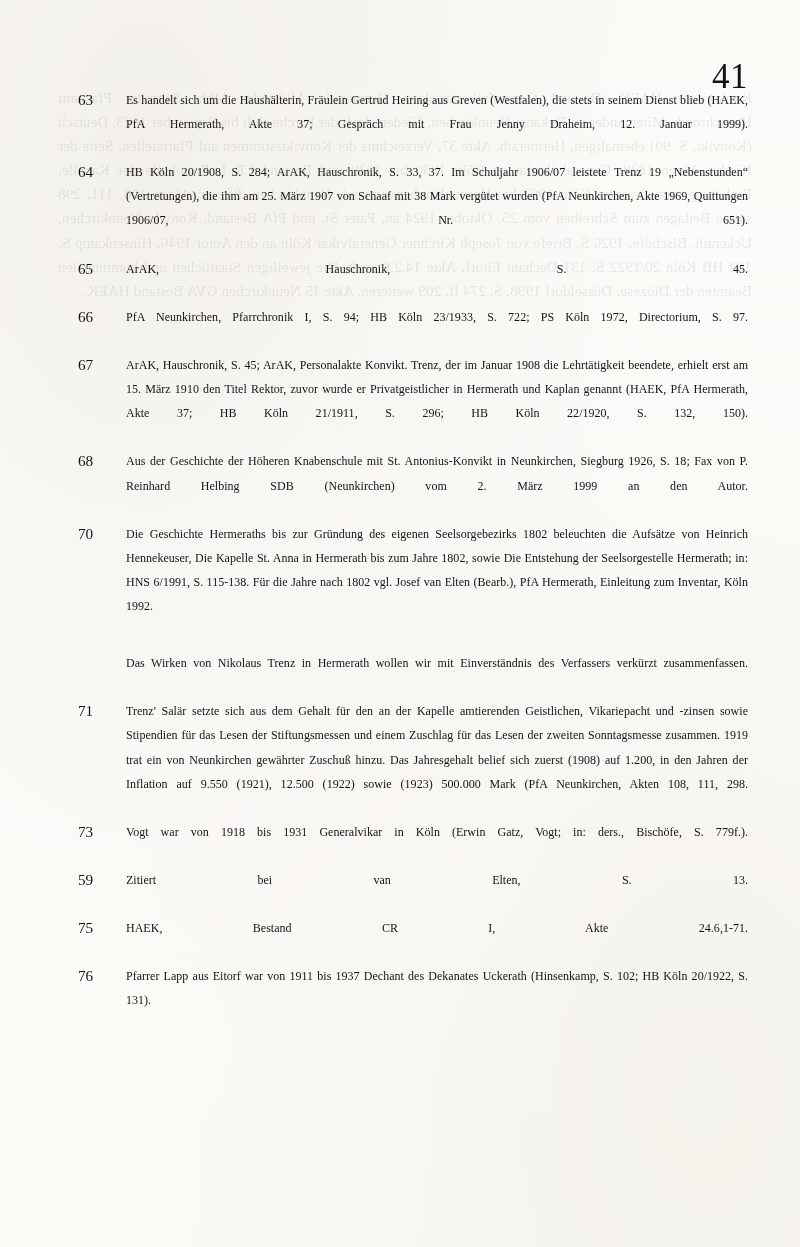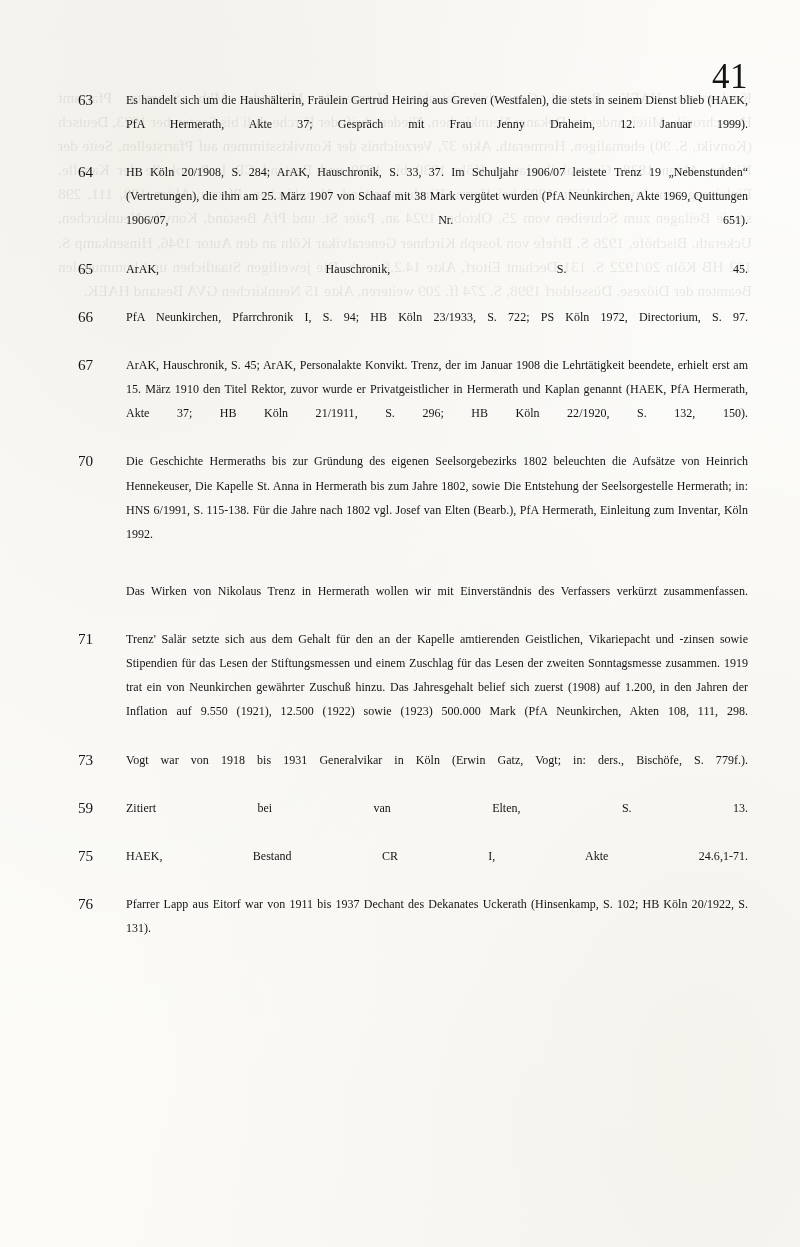--- a/index.html
+++ b/index.html
@@ -150,20 +150,26 @@
           <p>PfA Neunkirchen, Pfarrchronik I, S. 94; HB Köln 23/1933, S. 722; PS Köln 1972, Directorium, S. 97.</p>
         </div>
       </div>
       <div class="note">
         <div class="note-num">67</div>
         <div class="note-body">
           <p>ArAK, Hauschronik, S. 45; ArAK, Personalakte Konvikt. Trenz, der im Januar 1908 die Lehrtätigkeit beendete, erhielt erst am 15. März 1910 den Titel Rektor, zuvor wurde er Privatgeistlicher in Hermerath und Kaplan genannt (HAEK, PfA Hermerath, Akte 37; HB Köln 21/1911, S. 296; HB Köln 22/1920, S. 132, 150).</p>
         </div>
       </div>
       <div class="note">
+        <div class="note-num">68</div>
+        <div class="note-body">
+          <p>Aus der Geschichte der Höheren Knabenschule mit St. Antonius-Konvikt in Neunkirchen, Siegburg 1926, S. 18; Fax von P. Reinhard Helbing SDB (Neunkirchen) vom 2. März 1999 an den Autor.</p>
+        </div>
+      </div>
+      <div class="note">
         <div class="note-num">70</div>
         <div class="note-body">
           <p>Die Geschichte Hermeraths bis zur Gründung des eigenen Seelsorgebezirks 1802 beleuchten die Aufsätze von Heinrich Hennekeuser, Die Kapelle St. Anna in Hermerath bis zum Jahre 1802, sowie Die Entstehung der Seelsorgestelle Hermerath; in: HNS 6/1991, S. 115-138. Für die Jahre nach 1802 vgl. Josef van Elten (Bearb.), PfA Hermerath, Einleitung zum Inventar, Köln 1992.</p>
           <p>Das Wirken von Nikolaus Trenz in Hermerath wollen wir mit Einverständnis des Verfassers verkürzt zusammenfassen.</p>
         </div>
       </div>
       <div class="note">
         <div class="note-num">71</div>
         <div class="note-body">
           <p>Trenz' Salär setzte sich aus dem Gehalt für den an der Kapelle amtierenden Geistlichen, Vikariepacht und -zinsen sowie Stipendien für das Lesen der Stiftungsmessen und einem Zuschlag für das Lesen der zweiten Sonntagsmesse zusammen. 1919 trat ein von Neunkirchen gewährter Zuschuß hinzu. Das Jahresgehalt belief sich zuerst (1908) auf 1.200, in den Jahren der Inflation auf 9.550 (1921), 12.500 (1922) sowie (1923) 500.000 Mark (PfA Neunkirchen, Akten 108, 111, 298.</p>

